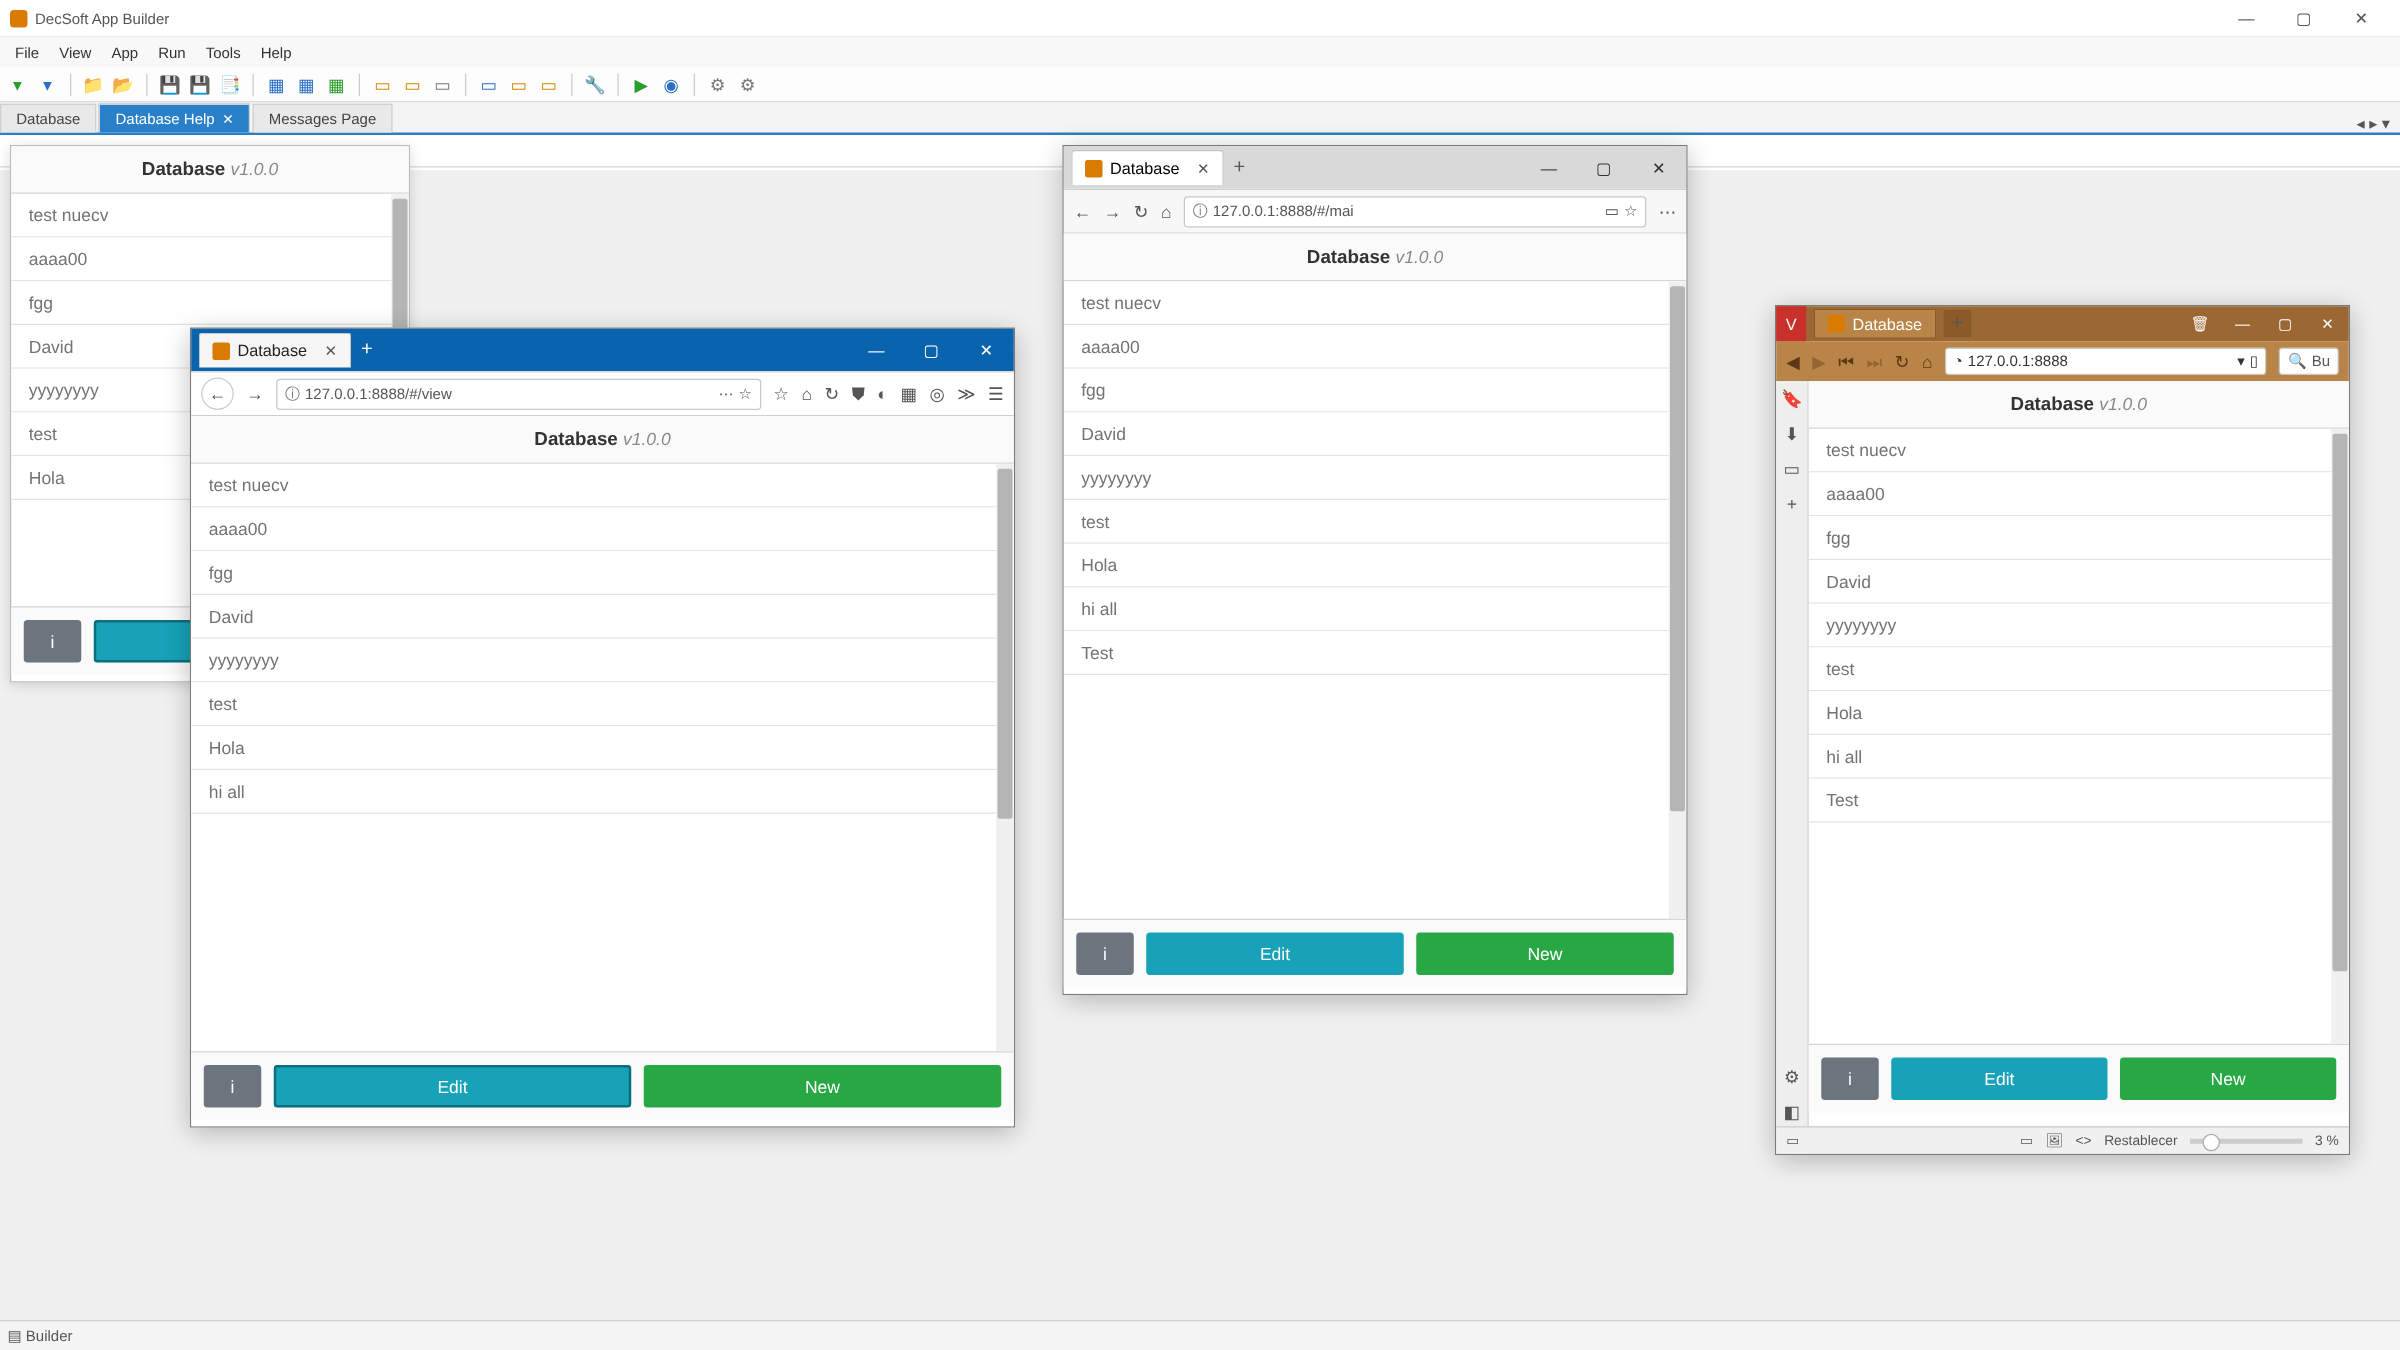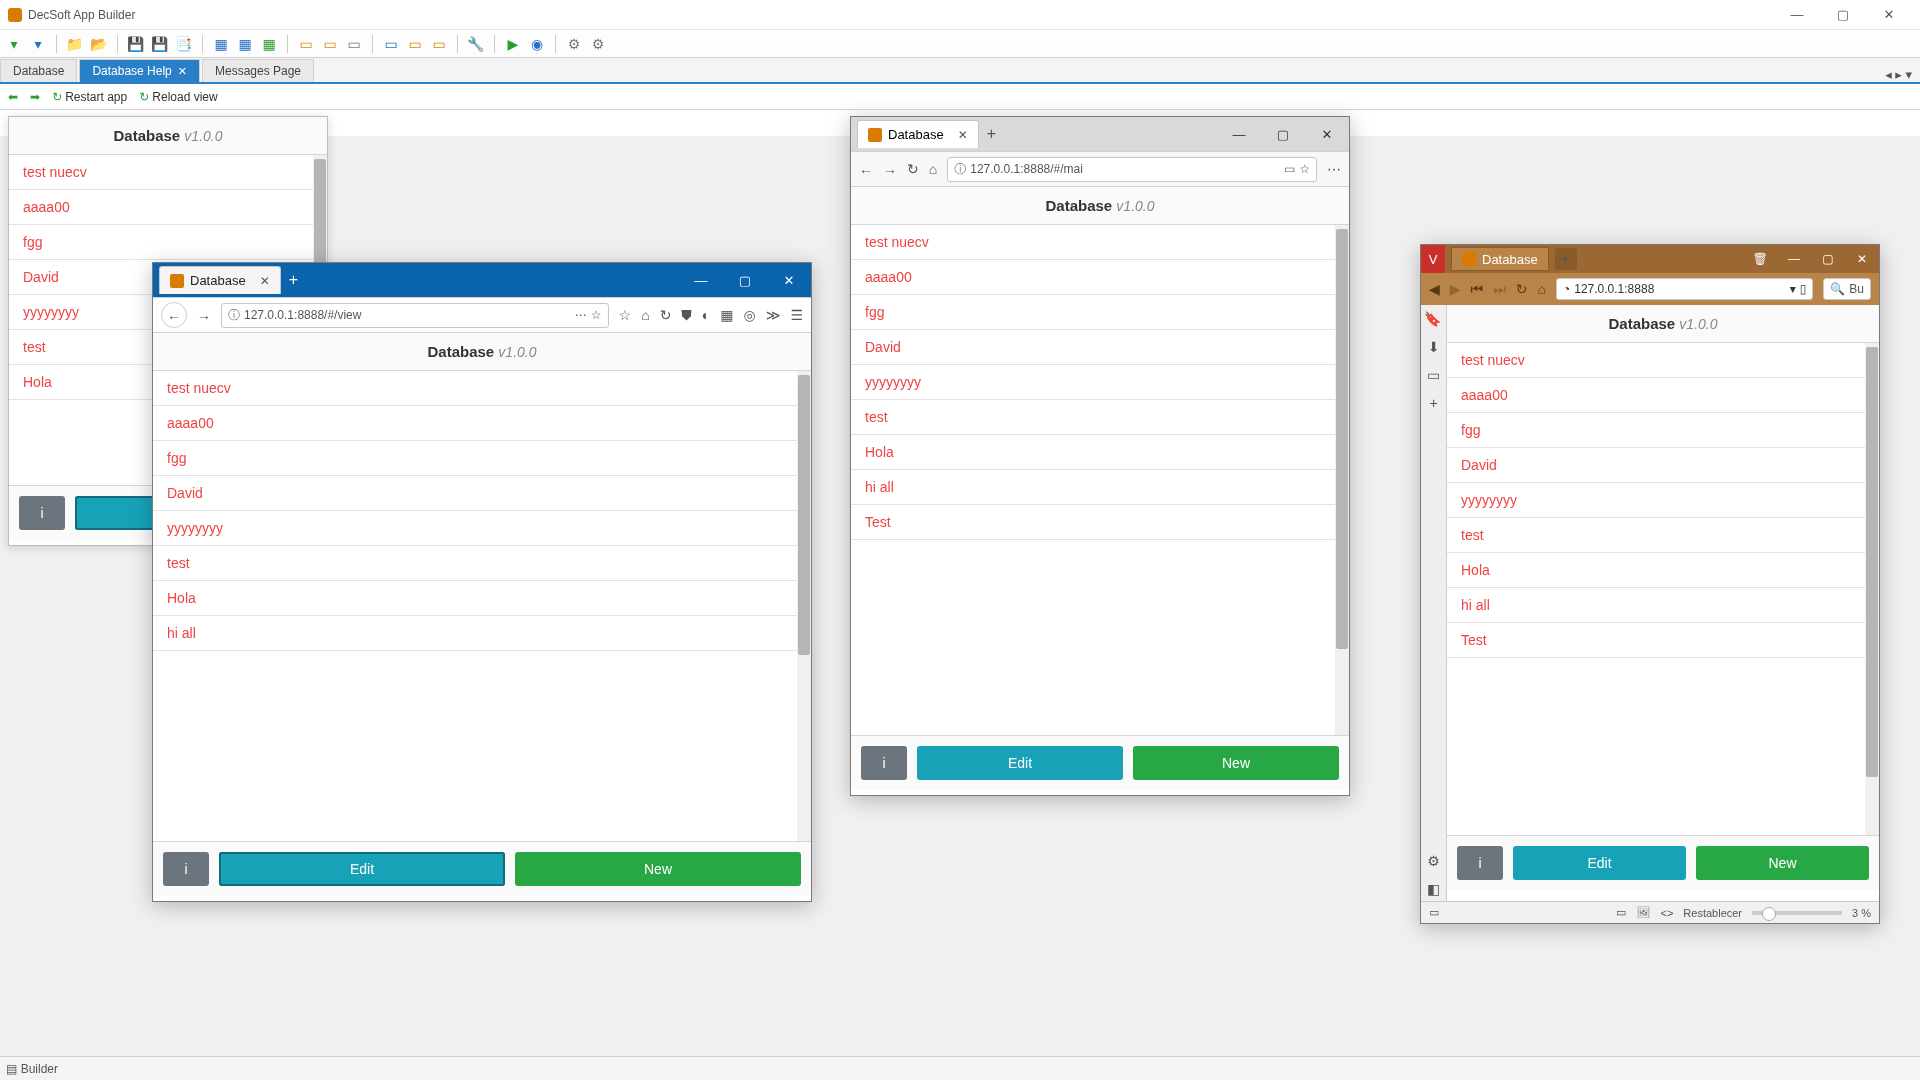--- a/index.html
+++ b/index.html
@@ -24,21 +24,21 @@
 .ide-subtoolbar { height: 26px; background: #fff; border-bottom: 1px solid #d5d5d5; display: flex; align-items: center; padding: 0 8px; font-size: 12px; gap: 12px; }
 .ide-sub-item { display: inline-flex; align-items: center; gap: 3px; color: #333; }
 .ide-canvas { position: absolute; top: 136px; left: 0; right: 0; bottom: 24px; background: #f0f0f0; }
 .ide-status { position: absolute; bottom: 0; left: 0; right: 0; height: 24px; background: #f4f4f4; border-top: 1px solid #d0d0d0; display: flex; align-items: center; padding: 0 6px; font-size: 12px; color: #555; }
 
 
 .preview-pane { position: absolute; background: #fff; border: 1px solid #bcbcbc; box-shadow: 0 2px 10px rgba(0,0,0,.15); }
 .app-header { text-align: center; padding: 10px 0; font-size: 15px; color: #333; border-bottom: 1px solid #d5d5d5; background:#fafafa; }
 .app-header .ver { color: #888; font-style: italic; font-size: 14px; }
 .app-list { overflow-y: auto; }
-.app-item { padding: 9px 14px; font-size: 14px; color: #ef4444; border-bottom: 1px solid #e2e2e2; background:#fff; }
+.app-item { padding: 9px 14px; font-size: 14px; color: #737373; border-bottom: 1px solid #e2e2e2; background:#fff; }
 .app-footer { padding: 10px; display: flex; gap: 10px; background:#fafafa; border-top:1px solid #d5d5d5;}
 .btn { flex: 1; text-align: center; padding: 9px 0; border-radius: 3px; font-size: 14px; color: #fff; }
 .btn-info { flex: 0 0 46px; background: #6c757d; }
 .btn-edit { background: #17a2b8; }
 .btn-edit.sel { box-shadow: inset 0 0 0 2px #106d7e; }
 .btn-new { background: #28a745; }
 .scroll-fake { position:absolute; right:0; top:0; bottom:0; width:14px; background:#f0f0f0; }
 .scroll-thumb { position:absolute; right:1px; width:12px; background:#b5b5b5; border-radius:2px; }
 
 
@@ -89,20 +89,28 @@
 <body>
 
 <div class="ide">
   <div class="ide-titlebar">
     <span class="ide-icon"></span>
     <span class="title">DecSoft App Builder</span>
     <span class="spacer"></span>
     <span class="winbtn">—</span>
     <span class="winbtn">▢</span>
     <span class="winbtn">✕</span>
+  </div>
+  <div class="ide-menu">
+    <span>File</span>
+    <span>View</span>
+    <span>App</span>
+    <span>Run</span>
+    <span>Tools</span>
+    <span>Help</span>
   </div>
   <div class="ide-toolbar">
     <span class="tb-icon green">▾</span>
     <span class="tb-icon blue">▾</span>
     <span class="tb-sep"></span>
     <span class="tb-icon orange">📁</span>
     <span class="tb-icon orange">📂</span>
     <span class="tb-sep"></span>
     <span class="tb-icon blue">💾</span>
     <span class="tb-icon blue">💾</span>

